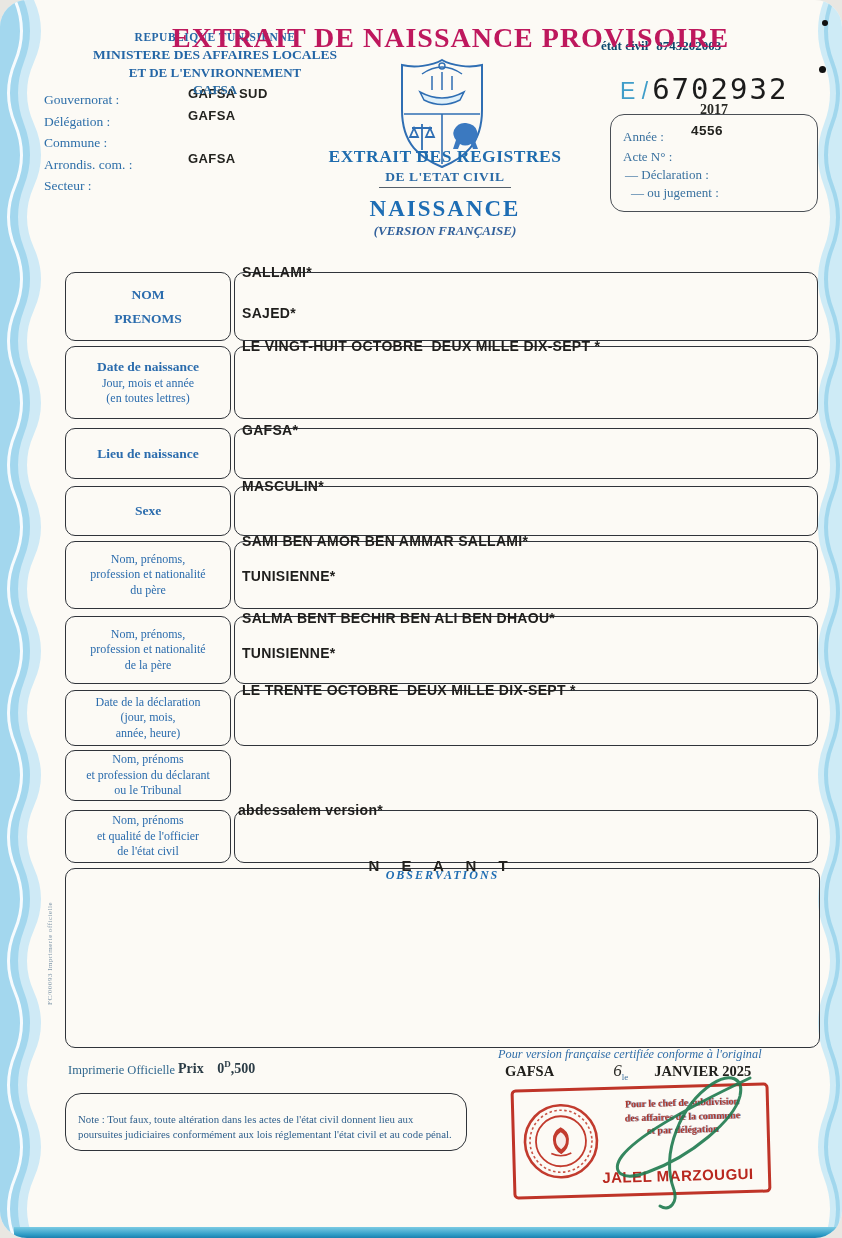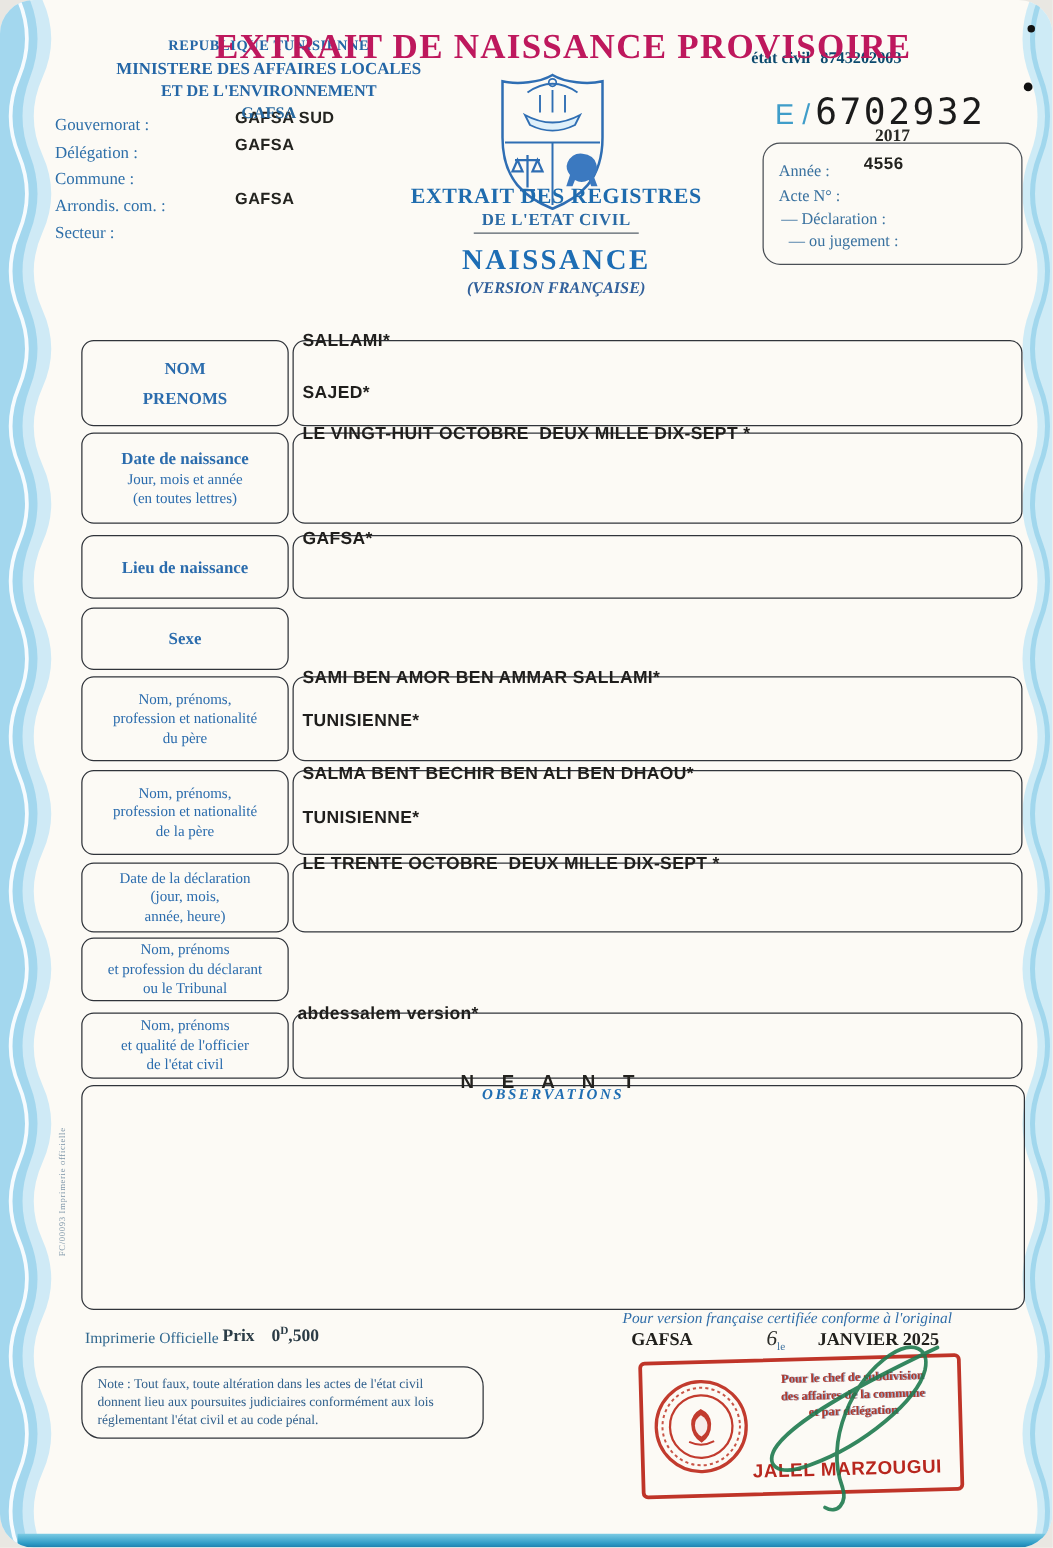--- a/index.html
+++ b/index.html
@@ -73,22 +73,22 @@
     font-family:"Liberation Sans",sans-serif;font-weight:bold;font-size:15px;
     letter-spacing:9px;color:#23221e;z-index:3;}
   .obs .title{position:absolute;top:-1px;left:0;right:0;text-align:center;
     font-size:12px;font-weight:bold;font-style:italic;color:#1f6db2;letter-spacing:2px;z-index:2;}
   .side-text{position:absolute;left:46px;top:1005px;transform:rotate(-90deg);transform-origin:left top;
     font-size:7px;color:#7e96a9;letter-spacing:.5px;white-space:nowrap;}
   
   .imprimerie{position:absolute;left:68px;top:1063px;font-size:12.5px;color:#31688f;}
   .prix{position:absolute;left:178px;top:1059px;font-size:14px;font-weight:bold;color:#2b3c46;}
   .prix .sup{font-size:9px;vertical-align:super;}
-  .note-box{position:absolute;left:65px;top:1093px;width:322px;height:58px;
-    border:1.6px solid #30343a;border-radius:16px;box-sizing:border-box;padding:6px 12px;}
+  .note-box{position:absolute;left:65px;top:1093px;width:402px;height:58px;
+    border:1.6px solid #30343a;border-radius:16px;box-sizing:border-box;padding:18px 12px;}
   .note-box .txt{font-size:10.8px;color:#31618e;line-height:1.35;text-indent:0;}
   .cert-line{position:absolute;left:498px;top:1047px;width:336px;font-size:12.3px;
     font-style:italic;color:#2f6da8;white-space:nowrap;}
   .date-line{position:absolute;left:505px;top:1061px;z-index:2;white-space:nowrap;}
   .date-line .place{font-size:14.5px;font-weight:bold;color:#21201c;}
   .date-line .day{font-size:17px;font-style:italic;color:#2c2c28;margin-left:55px;}
   .date-line .le{font-size:9px;color:#3c6f9e;vertical-align:sub;}
   .date-line .my{font-size:14.5px;font-weight:bold;color:#21201c;margin-left:22px;}
   .stamp{position:absolute;left:512px;top:1086px;width:252px;height:104px;
     border:3px solid #bf3428;border-radius:5px;transform:rotate(-1.6deg);z-index:2;}
@@ -224,20 +224,23 @@
       </div>
       <div class="valbox">
         <span class="val-line" style="top:-7px;">GAFSA*</span>
       </div>
     </div>
 
     <div class="row r3">
       <div class="lblbox">
         <div class="lbl-b">Sexe</div>
       </div>
+      <div class="valbox">
+        <span class="val-line" style="top:-9px;">MASCULIN*</span>
+      </div>
     </div>
 
     <div class="row r4">
       <div class="lblbox">
         <div class="lbl-s">Nom, prénoms,</div>
         <div class="lbl-s">profession et nationalité</div>
         <div class="lbl-s">du père</div>
       </div>
       <div class="valbox">
         <span class="val-line" style="top:-9px;">SAMI BEN AMOR BEN AMMAR SALLAMI*</span>

